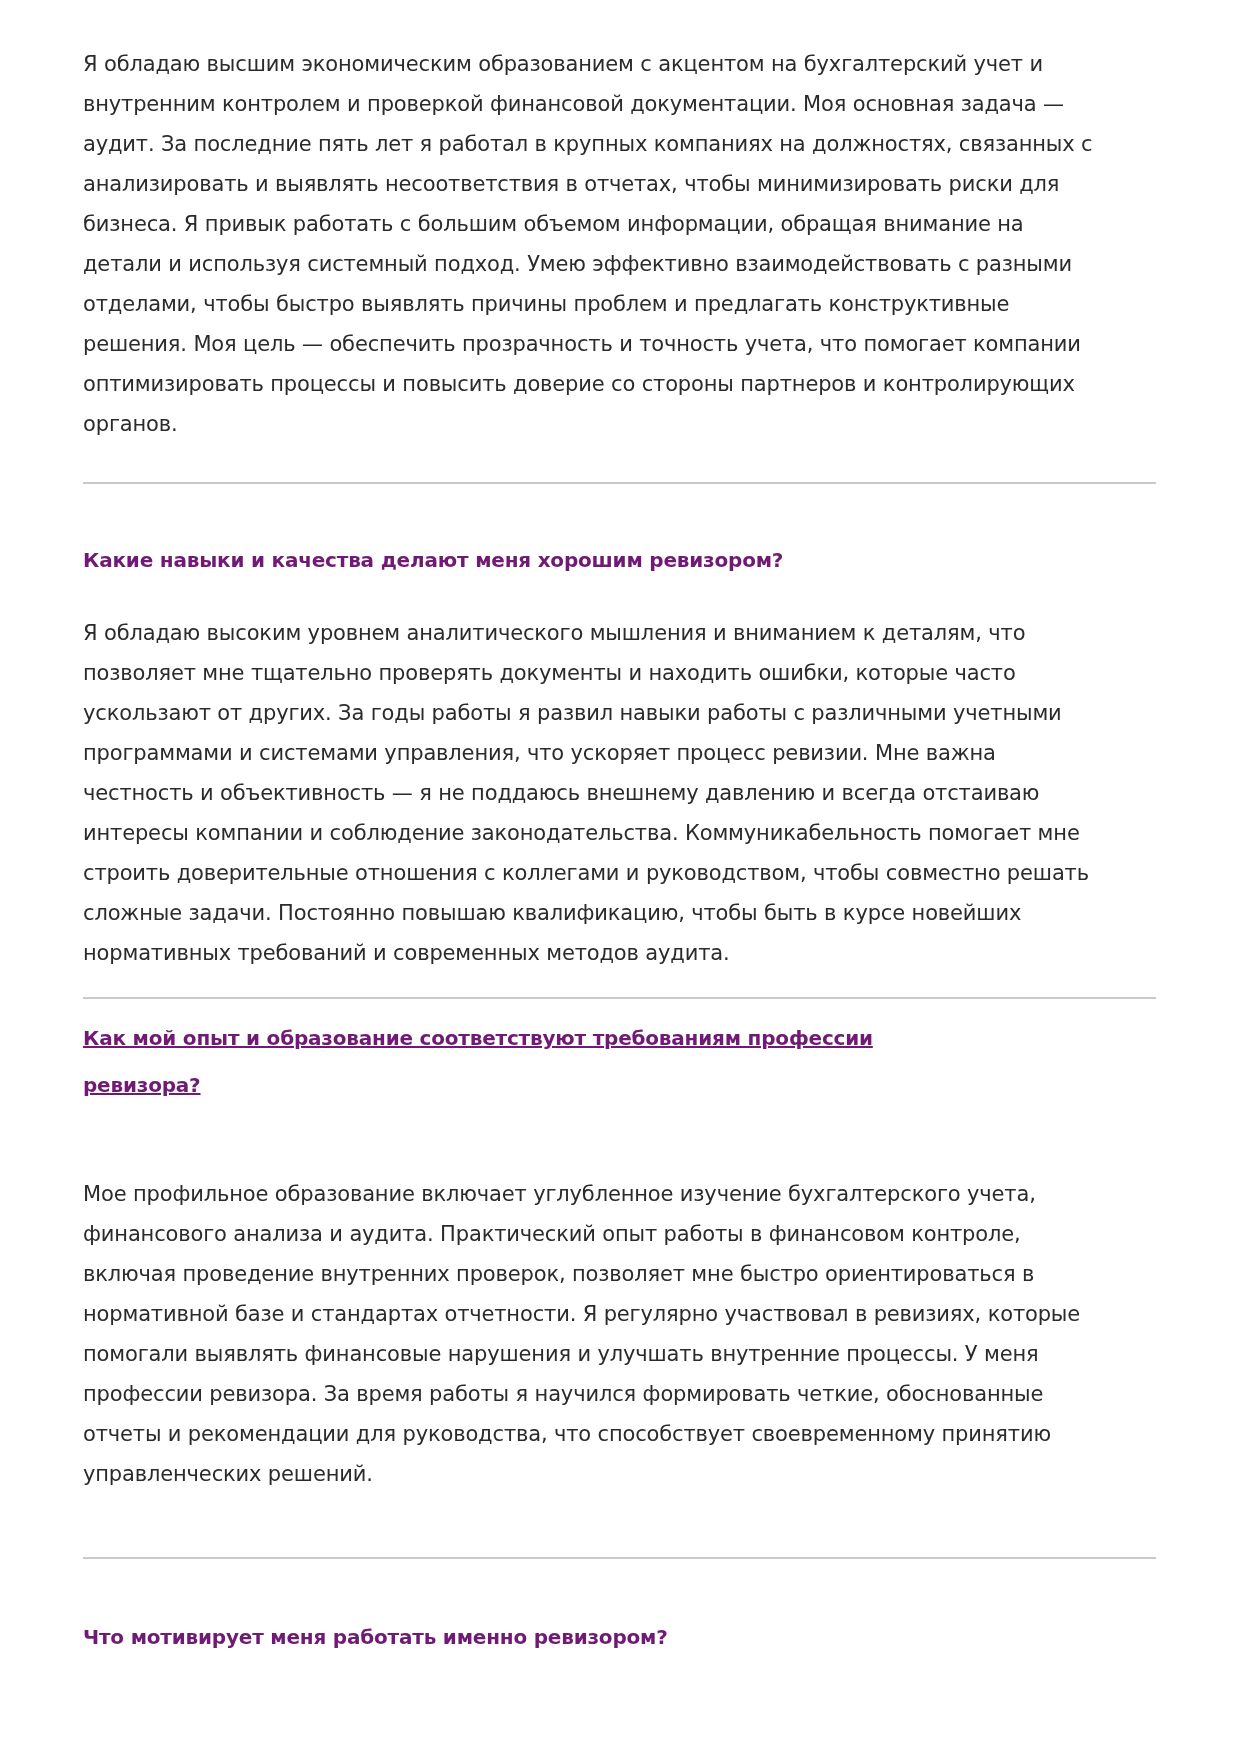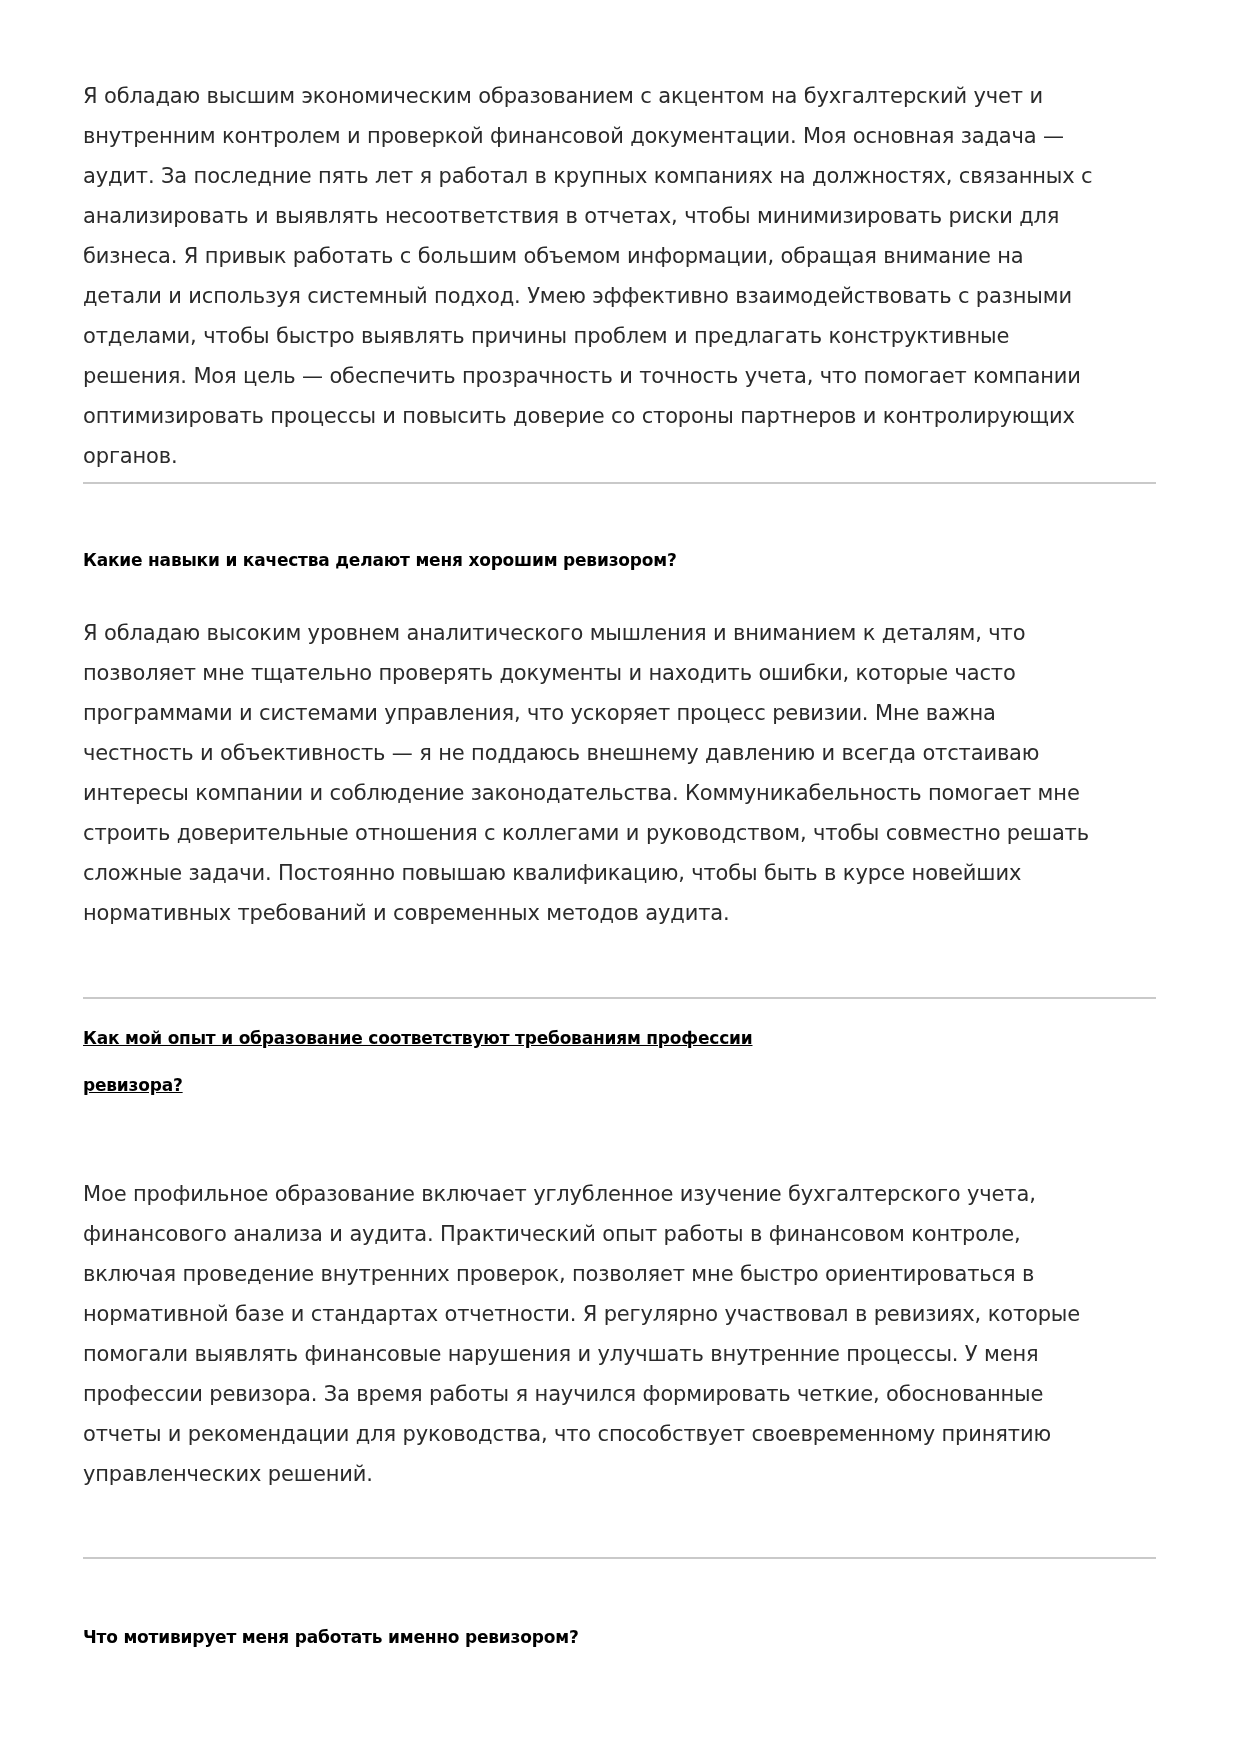--- a/index.html
+++ b/index.html
@@ -32,22 +32,22 @@
       display: block;
       height: 40px;
       line-height: 40px;
       white-space: nowrap;
     }
     .heading {
       position: absolute;
       left: 0;
       width: 1073px;
       margin: 0;
-      color: #000000;
-      font-size: 17px;
+      color: #701a75;
+      font-size: 20px;
       font-weight: bold;
       letter-spacing: -0.2px;
     }
     .heading .line {
       display: block;
       height: 47px;
       line-height: 47px;
       white-space: nowrap;
     }
     .divider {
@@ -58,21 +58,21 @@
       border: 0;
       border-top: 2px solid #c9c9c9;
       margin: 0;
     }
   </style>
 </head>
 <body>
 
 <div class="page">
 
-  <div class="para" style="top:76px;">
+  <div class="para" style="top:44px;">
     <span class="line">Я обладаю высшим экономическим образованием с акцентом на бухгалтерский учет и</span>
     <span class="line">внутренним контролем и проверкой финансовой документации. Моя основная задача —</span>
     <span class="line">аудит. За последние пять лет я работал в крупных компаниях на должностях, связанных с</span>
     <span class="line">анализировать и выявлять несоответствия в отчетах, чтобы минимизировать риски для</span>
     <span class="line">бизнеса. Я привык работать с большим объемом информации, обращая внимание на</span>
     <span class="line">детали и используя системный подход. Умею эффективно взаимодействовать с разными</span>
     <span class="line">отделами, чтобы быстро выявлять причины проблем и предлагать конструктивные</span>
     <span class="line">решения. Моя цель — обеспечить прозрачность и точность учета, что помогает компании</span>
     <span class="line">оптимизировать процессы и повысить доверие со стороны партнеров и контролирующих</span>
     <span class="line">органов.</span>
@@ -80,20 +80,21 @@
 
   <hr class="divider" style="top:482px;">
 
   <h2 class="heading" style="top:537px;">
     <span class="line">Какие навыки и качества делают меня хорошим ревизором?</span>
   </h2>
 
   <div class="para" style="top:613px;">
     <span class="line">Я обладаю высоким уровнем аналитического мышления и вниманием к деталям, что</span>
     <span class="line">позволяет мне тщательно проверять документы и находить ошибки, которые часто</span>
+    <span class="line">ускользают от других. За годы работы я развил навыки работы с различными учетными</span>
     <span class="line">программами и системами управления, что ускоряет процесс ревизии. Мне важна</span>
     <span class="line">честность и объективность — я не поддаюсь внешнему давлению и всегда отстаиваю</span>
     <span class="line">интересы компании и соблюдение законодательства. Коммуникабельность помогает мне</span>
     <span class="line">строить доверительные отношения с коллегами и руководством, чтобы совместно решать</span>
     <span class="line">сложные задачи. Постоянно повышаю квалификацию, чтобы быть в курсе новейших</span>
     <span class="line">нормативных требований и современных методов аудита.</span>
   </div>
 
   <hr class="divider" style="top:997px;">
 

